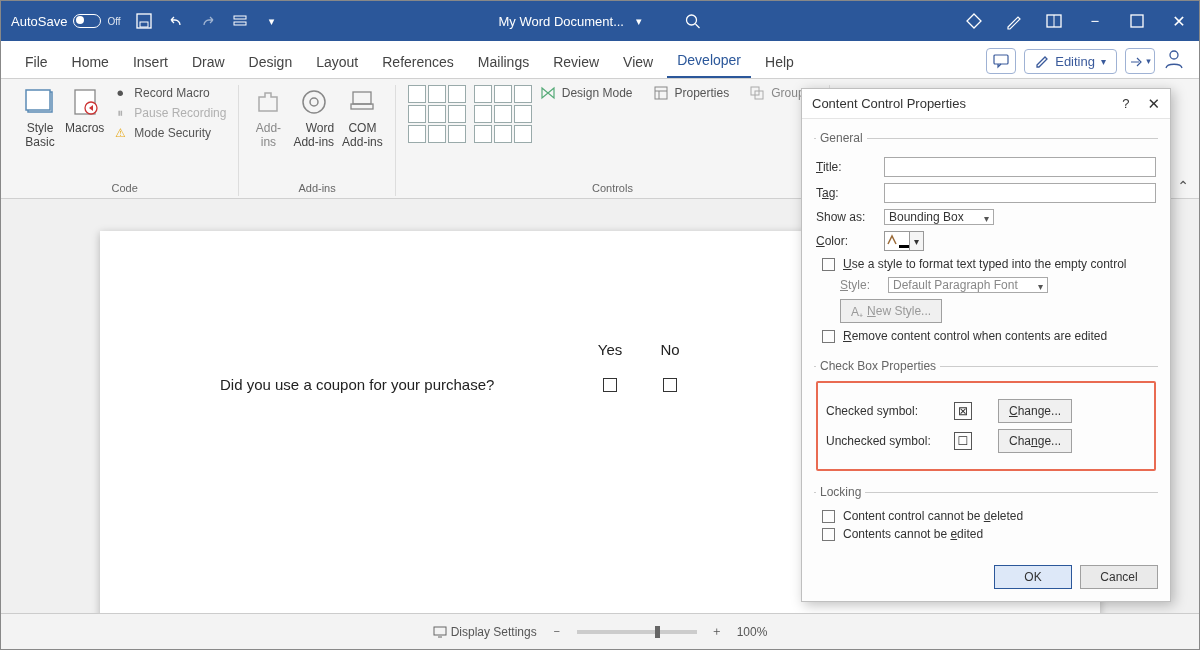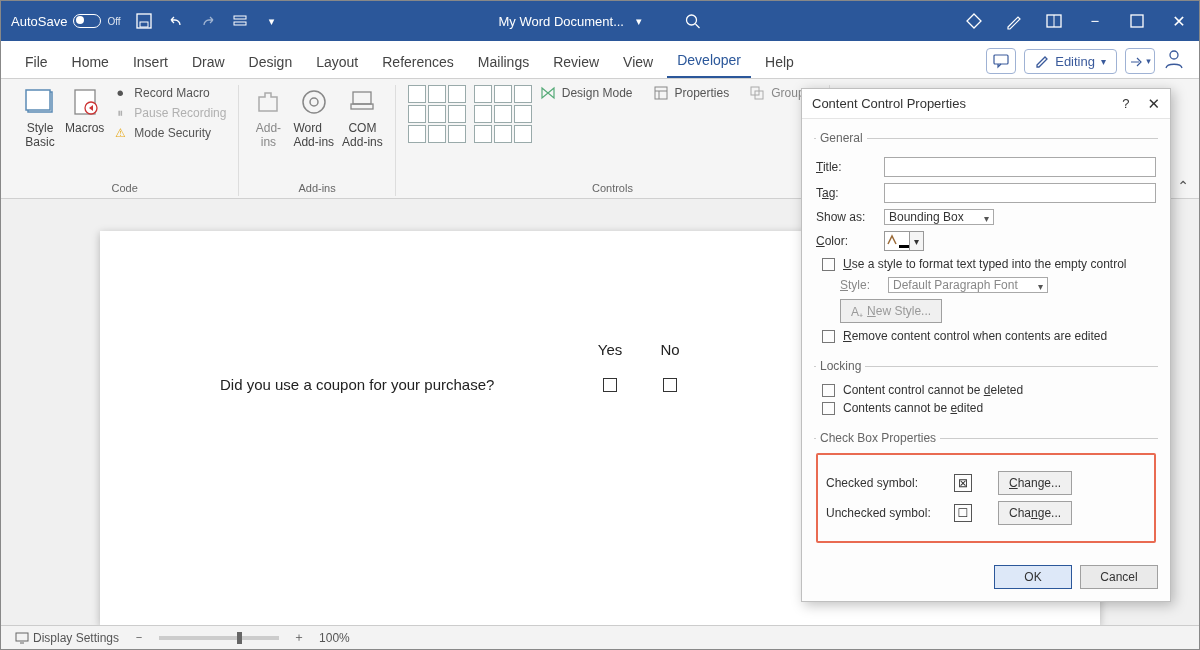--- a/index.html
+++ b/index.html
@@ -80,21 +80,21 @@
   .color-swatch{width:26px;height:20px;border:1px solid #999;display:inline-flex;align-items:flex-end;justify-content:center;padding-bottom:2px;background:#fff;}
   .color-swatch .bar{width:14px;height:3px;background:#000;}
   .color-dd{width:14px;height:20px;border:1px solid #999;border-left:none;display:inline-flex;align-items:center;justify-content:center;font-size:10px;background:#f5f5f5;}
   .hl-box{border:2px solid var(--highlight);border-radius:2px;padding:10px 8px;margin:2px 0 8px 0;}
   .sym{width:18px;height:18px;border:1px solid #555;display:inline-flex;align-items:center;justify-content:center;font-size:12px;}
   .dlg-buttons{display:flex;justify-content:flex-end;gap:8px;padding:8px 12px 12px 0;}
   .btn{width:78px;height:24px;border:1px solid var(--button-border);background:#eaeaea;font-size:12px;display:inline-flex;align-items:center;justify-content:center;}
   .btn.primary{border:1px solid #2b579a;background:#dde8f8;}
   u.acc{text-decoration:underline;}
   
-  .status{position:absolute;bottom:0;left:0;right:0;height:24px;background:#f3f3f3;border-top:1px solid #ccc;display:flex;align-items:center;justify-content:flex-start;gap:14px;padding:0 14px;font-size:12px;color:#555;}
+  .status{position:absolute;bottom:0;left:0;right:0;height:36px;background:#f3f3f3;border-top:1px solid #ccc;display:flex;align-items:center;justify-content:center;gap:14px;padding:0 14px;font-size:12px;color:#555;}
   .zoom-slider{width:120px;height:4px;background:#ccc;position:relative;}
   .zoom-slider .thumb{position:absolute;top:-4px;left:78px;width:5px;height:12px;background:#666;}
   
   svg{overflow:visible;}
 </style>
 </head>
 <body>
 
 <div class="app">
 
@@ -259,21 +259,21 @@
           <span style="white-space:pre;text-align:center;">Add-
 ins</span>
         </div>
         <div class="biglabel">
           <span class="bigicon">
               <svg width="30" height="30">
                 <circle cx="15" cy="15" r="11" fill="none" stroke="#888" stroke-width="1.5"></circle>
                 <circle cx="15" cy="15" r="4" fill="none" stroke="#888" stroke-width="1.5"></circle>
               </svg>
             </span>
-          <span style="white-space:pre;text-align:left;">Word
+          <span style="white-space:pre;text-align:right;">Word
 Add-ins</span>
         </div>
         <div class="biglabel">
           <span class="bigicon">
               <svg width="30" height="30">
                 <rect x="6" y="5" width="18" height="12" fill="none" stroke="#888" stroke-width="1.3"></rect>
                 <rect x="4" y="17" width="22" height="5" fill="none" stroke="#888" stroke-width="1.3"></rect>
               </svg>
             </span>
           <span style="white-space:pre;text-align:center;">COM
@@ -402,47 +402,47 @@
             <span class="sel" style="width:160px;color:#888;">Default Paragraph Font</span>
           </div>
         <div class="row indent">
             <span class="btn-sm disabled"><span style="margin-right:4px;">A₊</span><u class="acc">N</u>ew Style...</span>
           </div>
         <div class="chkline">
             <span class="chk"></span>
             <span><u class="acc">R</u>emove content control when contents are edited</span>
           </div>
       </fieldset>
-      <fieldset>
-        <legend>Locking</legend>
-        <div class="chkline">
-            <span class="chk"></span>
-            <span>Content control cannot be <u class="acc">d</u>eleted</span>
-          </div>
-        <div class="chkline">
-            <span class="chk"></span>
-            <span>Contents cannot be <u class="acc">e</u>dited</span>
-          </div>
-      </fieldset>
       <fieldset style="padding-bottom:0;">
         <legend>Check Box Properties</legend>
         <div class="hl-box">
           <div class="row">
               <label class="w2">Checked symbol:</label>
               <span class="sym">⊠</span>
               <span style="width:10px;"></span>
               <span class="btn-sm"><u class="acc">C</u>hange...</span>
             </div>
           <div class="row">
               <label class="w2">Unchecked symbol:</label>
               <span class="sym">☐</span>
               <span style="width:10px;"></span>
               <span class="btn-sm">Cha<u class="acc">n</u>ge...</span>
             </div>
         </div>
+      </fieldset>
+      <fieldset>
+        <legend>Locking</legend>
+        <div class="chkline">
+            <span class="chk"></span>
+            <span>Content control cannot be <u class="acc">d</u>eleted</span>
+          </div>
+        <div class="chkline">
+            <span class="chk"></span>
+            <span>Contents cannot be <u class="acc">e</u>dited</span>
+          </div>
       </fieldset>
     </div>
     <div class="dlg-buttons">
       <span class="btn primary">OK</span>
       <span class="btn">Cancel</span>
     </div>
   </div>
 
   <div class="status">
     <span style="display:flex;align-items:center;gap:4px;">

